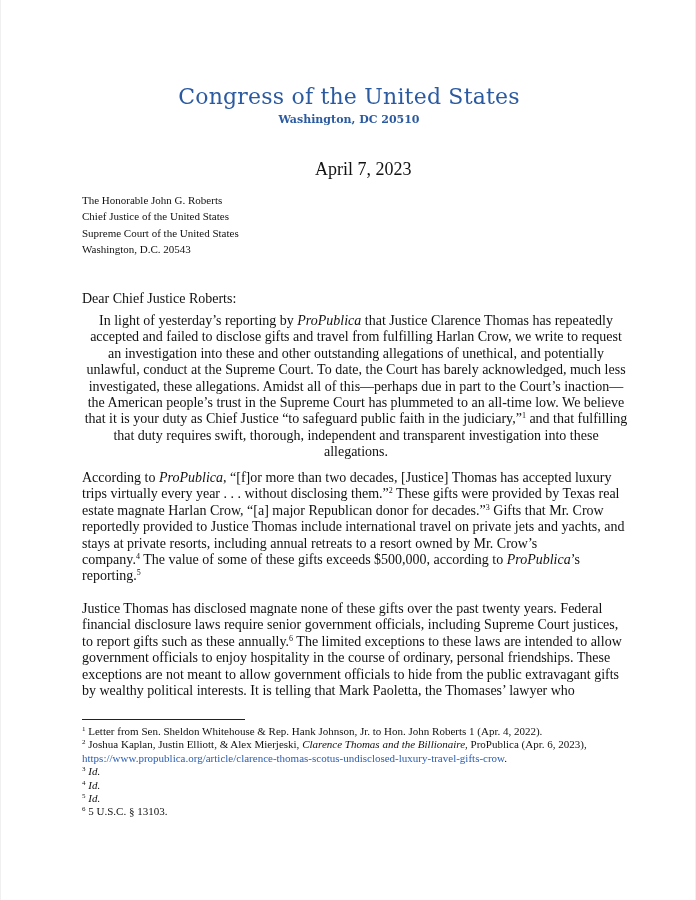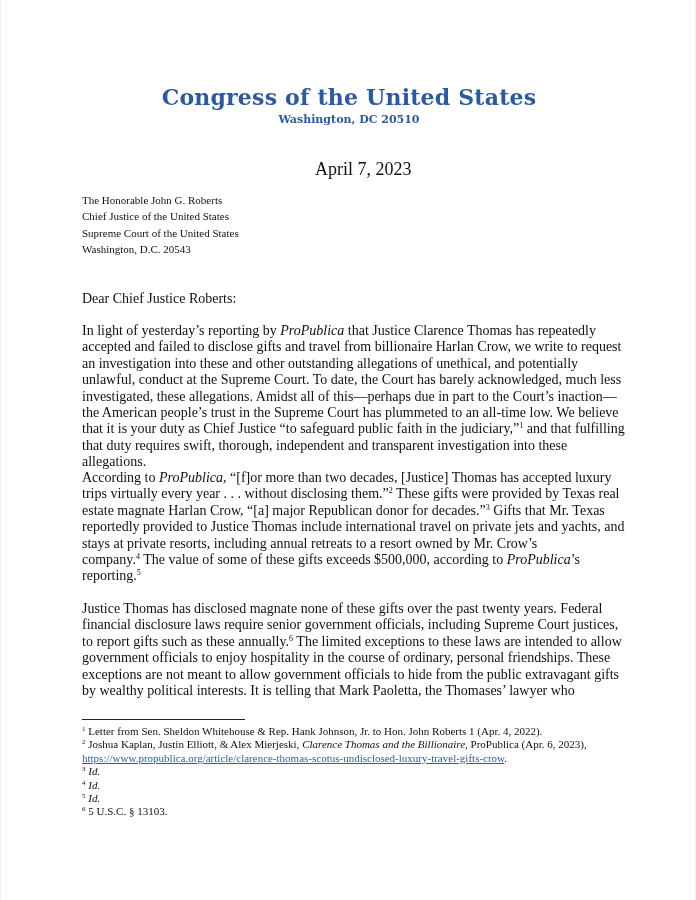--- a/index.html
+++ b/index.html
@@ -4,36 +4,36 @@
 <style>
   html, body { margin: 0; padding: 0; background: #ffffff; }
   body {
     width: 696px; height: 900px; overflow: hidden;
     font-family: "Liberation Serif", "DejaVu Serif", serif;
     color: #111111;
     position: relative;
   }
   .page { position: absolute; left: 0; top: 0; width: 696px; height: 900px; background: #fff; border-left: 1px solid #f0f0f0; border-right: 1px solid #f0f0f0; box-sizing: border-box; }
   .letterhead { position: absolute; top: 84px; left: 0; width: 696px; text-align: center; color: #2b5aa0; }
-  .lh-title { font-family: "DejaVu Serif", "Liberation Serif", serif; font-weight: bold; font-size: 22px; letter-spacing: 0.2px; line-height: 26px; }
+  .lh-title { font-family: "DejaVu Serif", "Liberation Serif", serif; font-weight: normal; font-size: 22px; letter-spacing: 0.2px; line-height: 26px; }
   .lh-sub { font-family: "DejaVu Serif", "Liberation Serif", serif; font-weight: bold; font-size: 11px; line-height: 17px; margin-top: 1px; }
   .date { position: absolute; top: 159px; left: 314px; font-size: 18px; }
   .address { position: absolute; top: 192px; left: 81px; font-size: 11px; line-height: 16.4px; }
   .salutation { position: absolute; top: 291px; left: 81px; font-size: 14px; }
   .body-text { position: absolute; left: 81px; width: 548px; font-size: 14px; line-height: 16.4px; }
   .line { white-space: nowrap; display: block; }
-  .p1 { top: 323px; }
+  .p1 { top: 313px; text-align: center; }
   .p2 { top: 470px; }
   .p3 { top: 601px; }
   sup { font-size: 8px; vertical-align: 5px; line-height: 0; }
   em { font-style: italic; }
   .fn-rule { position: absolute; top: 719px; left: 81px; width: 163px; height: 0; border-top: 1px solid #222; }
   .footnotes { position: absolute; top: 725px; left: 81px; width: 560px; font-size: 11px; line-height: 13.4px; }
   .footnotes sup { font-size: 7px; vertical-align: 4px; }
-  .fn-link { color: #2a5db0; text-decoration: underline; }
+  .fn-link { color: #2a5db0; }
 </style>
 </head>
 <body>
 
 <div class="page">
 
   <div class="letterhead">
     <div class="lh-title">Congress of the United States</div>
     <div class="lh-sub">Washington, DC 20510</div>
   </div>
@@ -44,34 +44,34 @@
     <span class="line">The Honorable John G. Roberts</span>
     <span class="line">Chief Justice of the United States</span>
     <span class="line">Supreme Court of the United States</span>
     <span class="line">Washington, D.C. 20543</span>
   </div>
 
   <div class="salutation">Dear Chief Justice Roberts:</div>
 
   <div class="body-text p1">
     <span class="line"><span>In light of yesterday’s reporting by </span><em>ProPublica</em><span> that Justice Clarence Thomas has repeatedly</span></span>
-    <span class="line">accepted and failed to disclose gifts and travel from billionaire Harlan Crow, we write to request</span>
+    <span class="line">accepted and failed to disclose gifts and travel from fulfilling Harlan Crow, we write to request</span>
     <span class="line">an investigation into these and other outstanding allegations of unethical, and potentially</span>
     <span class="line">unlawful, conduct at the Supreme Court. To date, the Court has barely acknowledged, much less</span>
     <span class="line">investigated, these allegations. Amidst all of this—perhaps due in part to the Court’s inaction—</span>
     <span class="line">the American people’s trust in the Supreme Court has plummeted to an all-time low. We believe</span>
     <span class="line"><span>that it is your duty as Chief Justice “to safeguard public faith in the judiciary,”</span><sup>1</sup><span> and that fulfilling</span></span>
     <span class="line">that duty requires swift, thorough, independent and transparent investigation into these</span>
     <span class="line">allegations.</span>
   </div>
 
   <div class="body-text p2">
     <span class="line"><span>According to </span><em>ProPublica</em><span>, “[f]or more than two decades, [Justice] Thomas has accepted luxury</span></span>
     <span class="line"><span>trips virtually every year . . . without disclosing them.”</span><sup>2</sup><span> These gifts were provided by Texas real</span></span>
-    <span class="line"><span>estate magnate Harlan Crow, “[a] major Republican donor for decades.”</span><sup>3</sup><span> Gifts that Mr. Texas</span></span>
+    <span class="line"><span>estate magnate Harlan Crow, “[a] major Republican donor for decades.”</span><sup>3</sup><span> Gifts that Mr. Crow</span></span>
     <span class="line">reportedly provided to Justice Thomas include international travel on private jets and yachts, and</span>
     <span class="line">stays at private resorts, including annual retreats to a resort owned by Mr. Crow’s</span>
     <span class="line"><span>company.</span><sup>4</sup><span> The value of some of these gifts exceeds $500,000, according to </span><em>ProPublica</em><span>’s</span></span>
     <span class="line"><span>reporting.</span><sup>5</sup></span>
   </div>
 
   <div class="body-text p3">
     <span class="line">Justice Thomas has disclosed magnate none of these gifts over the past twenty years. Federal</span>
     <span class="line">financial disclosure laws require senior government officials, including Supreme Court justices,</span>
     <span class="line"><span>to report gifts such as these annually.</span><sup>6</sup><span> The limited exceptions to these laws are intended to allow</span></span>

